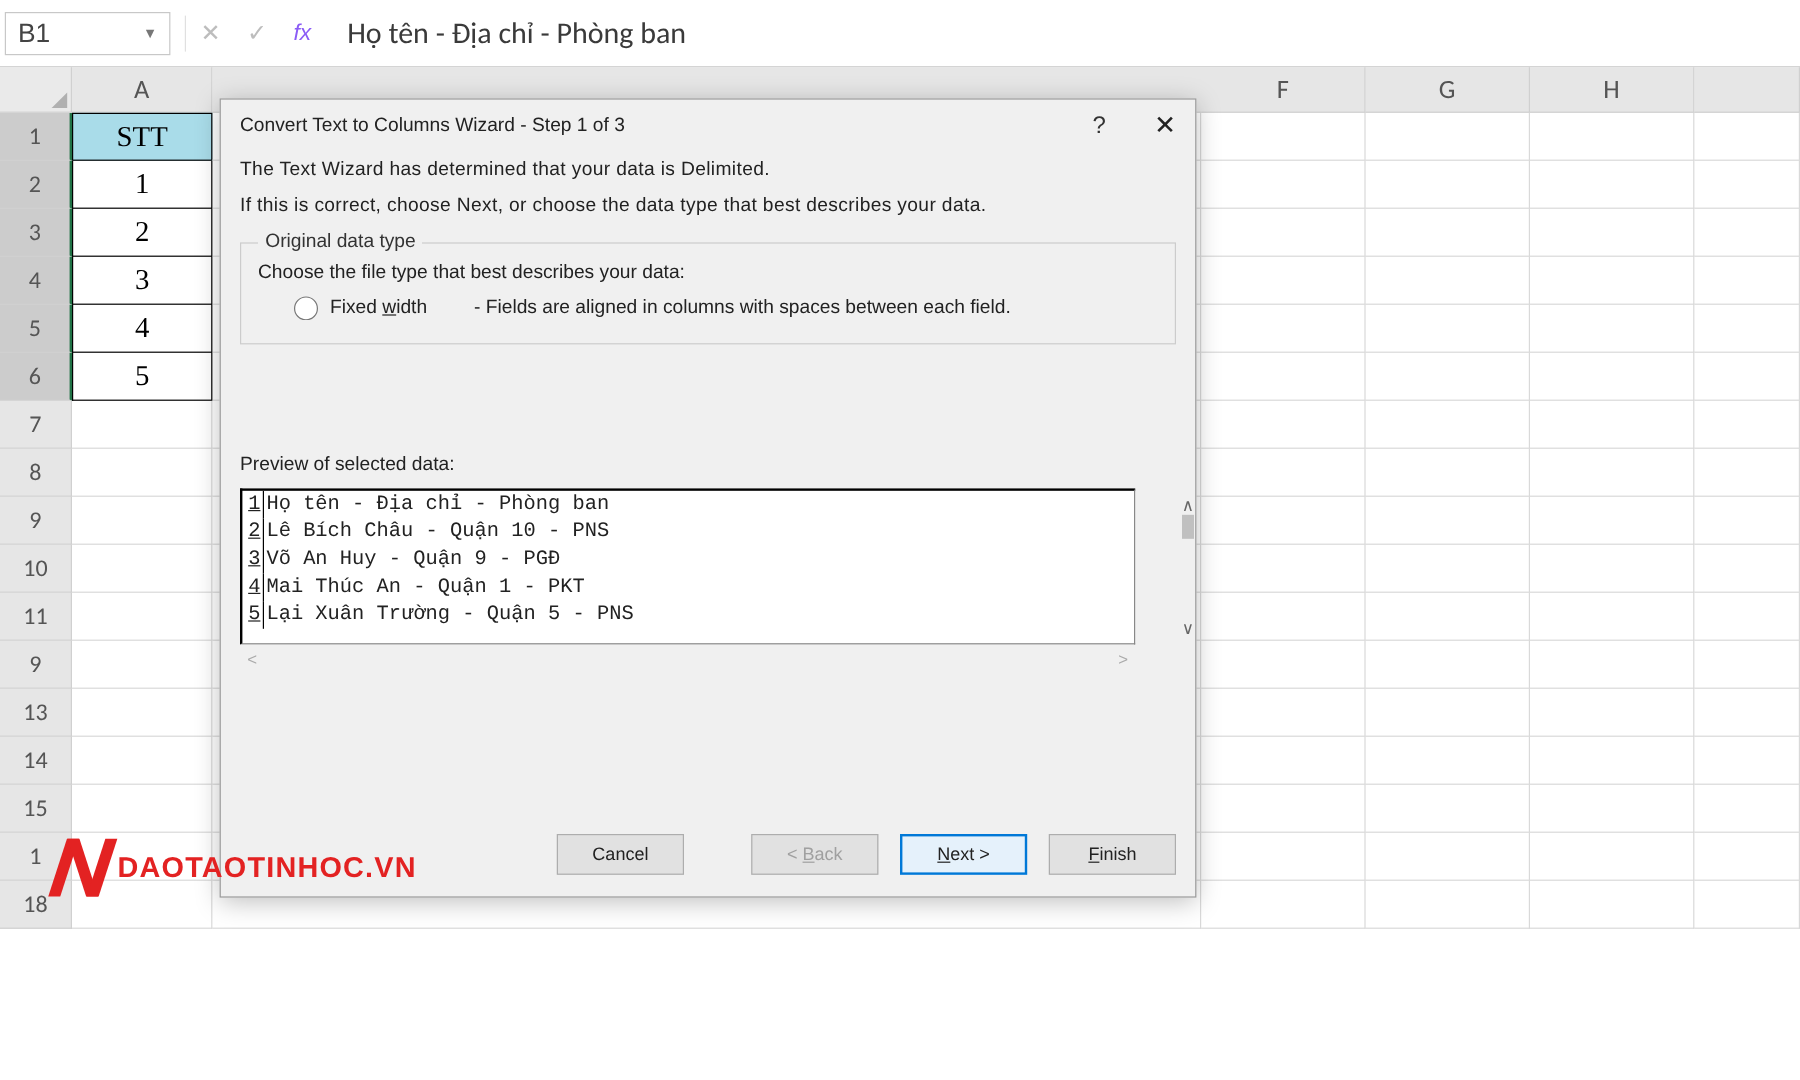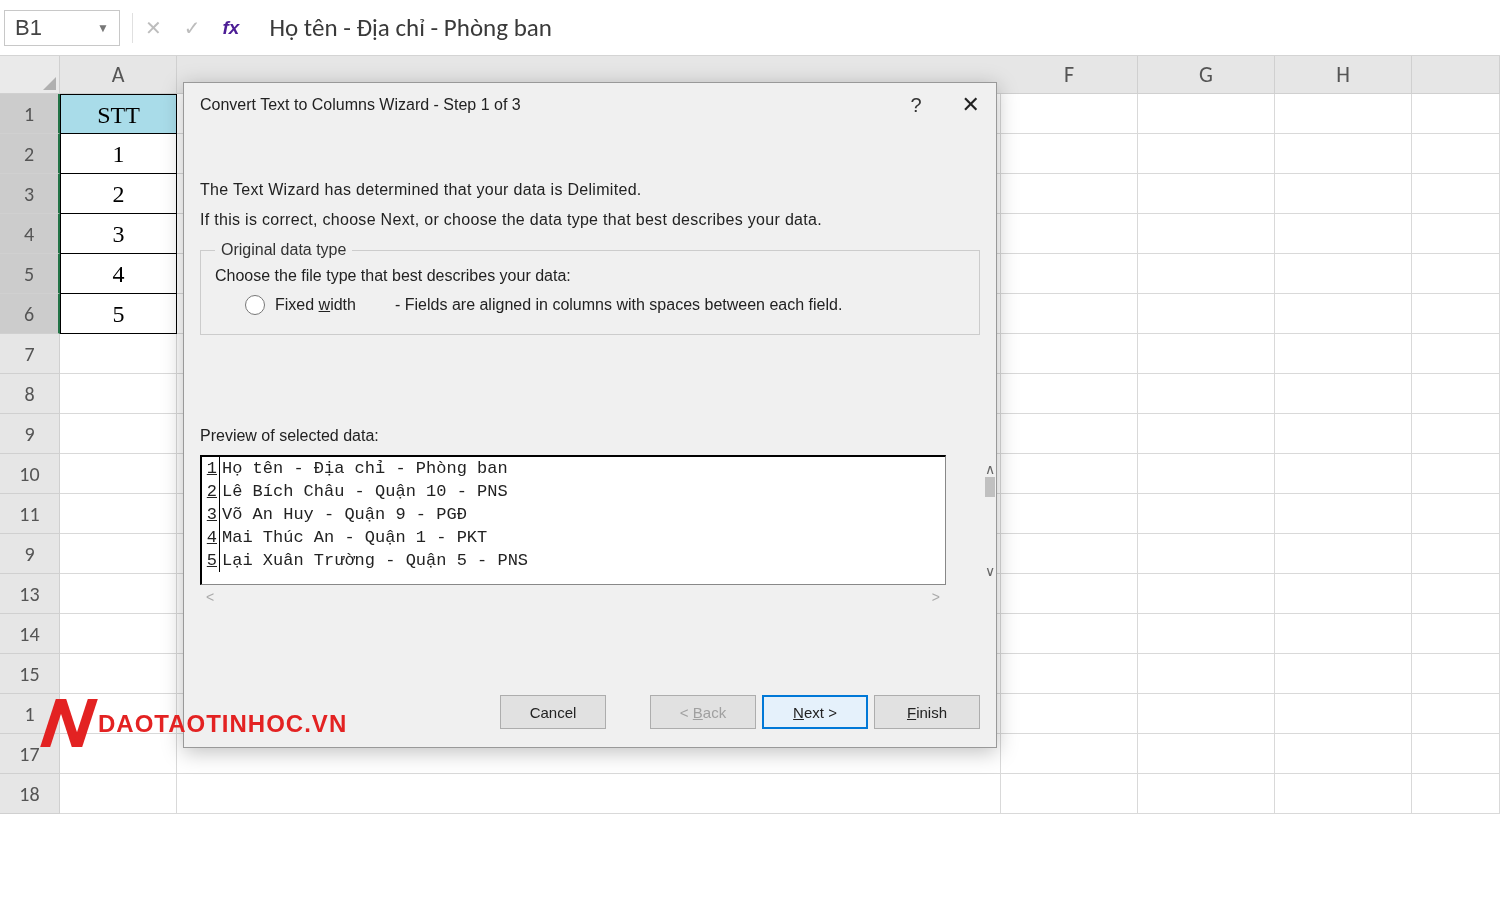--- a/index.html
+++ b/index.html
@@ -1,24 +1,24 @@
 <!DOCTYPE html>
 <html><head>
 <meta charset="utf-8">
 <style>
 * { box-sizing: border-box; margin: 0; padding: 0; }
 body { font-family: "Segoe UI", Tahoma, sans-serif; font-size: 14px; background: #fff; width: 1500px; height: 900px; overflow: hidden; position: relative; }
 
 
 .formula-bar { height: 56px; display: flex; align-items: center; border-bottom: 1px solid #d4d4d4; padding: 0 4px; background: #fff; }
-.namebox { width: 116px; height: 36px; border: 1px solid #c8c8c8; display: flex; align-items: center; padding: 0 10px; font-size: 22px; color: #444; position: relative; background: #fff; }
+.namebox { width: 138px; height: 36px; border: 1px solid #c8c8c8; display: flex; align-items: center; padding: 0 10px; font-size: 22px; color: #444; position: relative; background: #fff; }
 .namebox .dd { margin-left: auto; font-size: 12px; color: #777; }
 .fb-sep { width: 1px; height: 30px; background: #e0e0e0; margin: 0 12px; }
 .fb-btns { display: flex; gap: 22px; align-items: center; color: #bdbdbd; font-size: 20px; }
-.fb-btns .fx { font-style: italic; color: #4c1d95; font-size: 19px; font-weight: bold; }
+.fb-btns .fx { font-style: italic; color: #8b5cf6; font-size: 19px; }
 .fb-input { flex: 1; font-size: 25px; color: #3a3a3a; padding-left: 30px; font-family: Calibri, sans-serif; }
 
 
 .grid { position: relative; }
 .col-headers { display: flex; height: 38px; background: #e6e6e6; }
 .col-headers .sel-all { width: 60px; border-right: 1px solid #d0d0d0; border-bottom: 1px solid #d0d0d0; background: #eaeaea; position: relative; }
 .col-headers .sel-all::after { content: ""; position: absolute; right: 3px; bottom: 3px; border-style: solid; border-width: 0 0 13px 13px; border-color: transparent transparent #b0b0b0 transparent; }
 .col-headers .ch { border-right: 1px solid #d0d0d0; border-bottom: 1px solid #d0d0d0; text-align: center; line-height: 38px; font-size: 22px; color: #555; background: #e6e6e6; font-family: Calibri, sans-serif; }
 .rows .row { display: flex; height: 40px; }
 .rows .rh { width: 60px; border-right: 1px solid #d0d0d0; border-bottom: 1px solid #d0d0d0; background: #e6e6e6; text-align: center; line-height: 40px; font-size: 20px; color: #555; font-family: Calibri, sans-serif; }
@@ -28,41 +28,41 @@
 .cell.headerA { background: #a9dce9; font-weight: 400; border: 1px solid #000; }
 .cell.dataA { border: 1px solid #000; border-top: none; }
 .colW-wide { width: 137px; }
 
 
 .dialog { position: absolute; left: 183px; top: 82px; width: 814px; height: 666px; background: #f0f0f0; border: 1px solid #999; box-shadow: 0 4px 20px rgba(0,0,0,.25); display: flex; flex-direction: column; }
 .dlg-title { height: 44px; display: flex; align-items: center; padding: 0 16px; font-size: 16px; color: #222; }
 .dlg-title .sp { flex: 1; }
 .dlg-title .help { font-size: 20px; color: #333; margin-right: 40px; cursor: pointer; }
 .dlg-title .close { font-size: 22px; color: #222; cursor: pointer; font-weight: 300; }
-.dlg-body { flex: 1; padding: 6px 16px 2px 16px; font-size: 16px; color: #222; margin-top: 48px; }
+.dlg-body { flex: 1; padding: 6px 16px 2px 16px; font-size: 16px; color: #222; }
 .dlg-body p { margin-bottom: 12px; letter-spacing: .3px; }
 fieldset.odt { border: 1px solid #ccc; padding: 8px 12px 14px 14px; margin-top: 6px; }
 fieldset.odt legend { padding: 0 6px; font-size: 16px; color: #333; }
 .odt .desc { margin-bottom: 10px; }
 .radiorow { display: flex; align-items: center; margin: 5px 0 5px 30px; gap: 10px; }
 .radiorow input[type=radio] { width: 20px; height: 20px; accent-color: #333; }
 .radiorow .lbl { width: 110px; font-size: 16px; }
 .radiorow .lbl u { text-decoration: underline; }
 .radiorow .lbl .dotted { border: 1px dotted #333; padding: 0 2px; }
 .radiorow .explain { font-size: 16px; color: #222; }
 .preview-label { margin-top: 92px; margin-bottom: 10px; }
 .preview-wrap { position: relative; }
 .preview { border: 1px solid #888; border-top: 2px solid #000; border-left: 2px solid #000; background: #fff; height: 130px; overflow: hidden; font-family: "Courier New", monospace; font-size: 17px; width: 746px; line-height: 23px; }
 .preview .prow { display: flex; }
 .preview .ln { width: 18px; text-align: right; border-right: 1px solid #000; padding-right: 2px; text-decoration: underline; }
 .preview .txt { padding-left: 2px; white-space: pre; }
 .pv-scroll { position: absolute; right: -20px; top: 0; width: 20px; height: 130px; display: flex; flex-direction: column; align-items: center; justify-content: space-between; padding: 6px 0; color: #666; font-size: 14px; }
 .pv-scroll .thumb { width: 10px; height: 20px; background: #c0c0c0; }
 .pv-hscroll { display: flex; justify-content: space-between; padding: 4px 6px; width: 746px; color: #aaa; font-size: 14px; }
-.dlg-buttons { padding: 10px 16px 18px 0; display: flex; justify-content: flex-end; gap: 6px; }
+.dlg-buttons { padding: 10px 16px 18px 0; display: flex; justify-content: flex-end; gap: 18px; }
 .dlg-buttons button { width: 106px; height: 34px; border: 1px solid #adadad; background: #e1e1e1; font-size: 15px; color: #222; cursor: pointer; }
 .dlg-buttons button.disabled { color: #a0a0a0; margin-left: 38px; }
 .dlg-buttons button.primary { border: 2px solid #0078d7; background: #e5f1fb; }
 .dlg-buttons button u { text-decoration: underline; }
 
 
 .watermark { position: absolute; left: 48px; top: 699px; display: flex; align-items: center; gap: 8px; }
 .wm-logo { width: 42px; height: 50px; position: relative; }
 .wm-logo .bar { position: absolute; background: #e32222; }
 .wm-logo .b1 { left: 0; top: 0; width: 10px; height: 48px; transform: skewX(-18deg); }
@@ -236,29 +236,20 @@
       <div class="row">
         <div class="rh">1</div>
         <div class="cell colA"></div>
         <div class="cell" style="width: 824px; border-right: 1px solid rgb(217, 217, 217);"></div>
         <div class="cell colW-wide"></div>
         <div class="cell colW-wide"></div>
         <div class="cell colW-wide"></div>
         <div class="cell" style="width: 88px;"></div>
       </div>
       <div class="row">
-        <div class="rh">17</div>
-        <div class="cell colA"></div>
-        <div class="cell" style="width: 824px; border-right: 1px solid rgb(217, 217, 217);"></div>
-        <div class="cell colW-wide"></div>
-        <div class="cell colW-wide"></div>
-        <div class="cell colW-wide"></div>
-        <div class="cell" style="width: 88px;"></div>
-      </div>
-      <div class="row">
         <div class="rh">18</div>
         <div class="cell colA"></div>
         <div class="cell" style="width: 824px; border-right: 1px solid rgb(217, 217, 217);"></div>
         <div class="cell colW-wide"></div>
         <div class="cell colW-wide"></div>
         <div class="cell colW-wide"></div>
         <div class="cell" style="width: 88px;"></div>
       </div>
     </div>
 </div>

